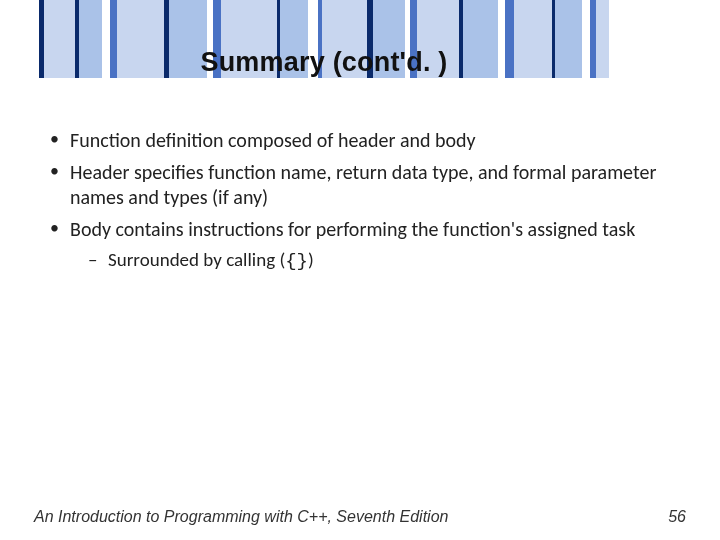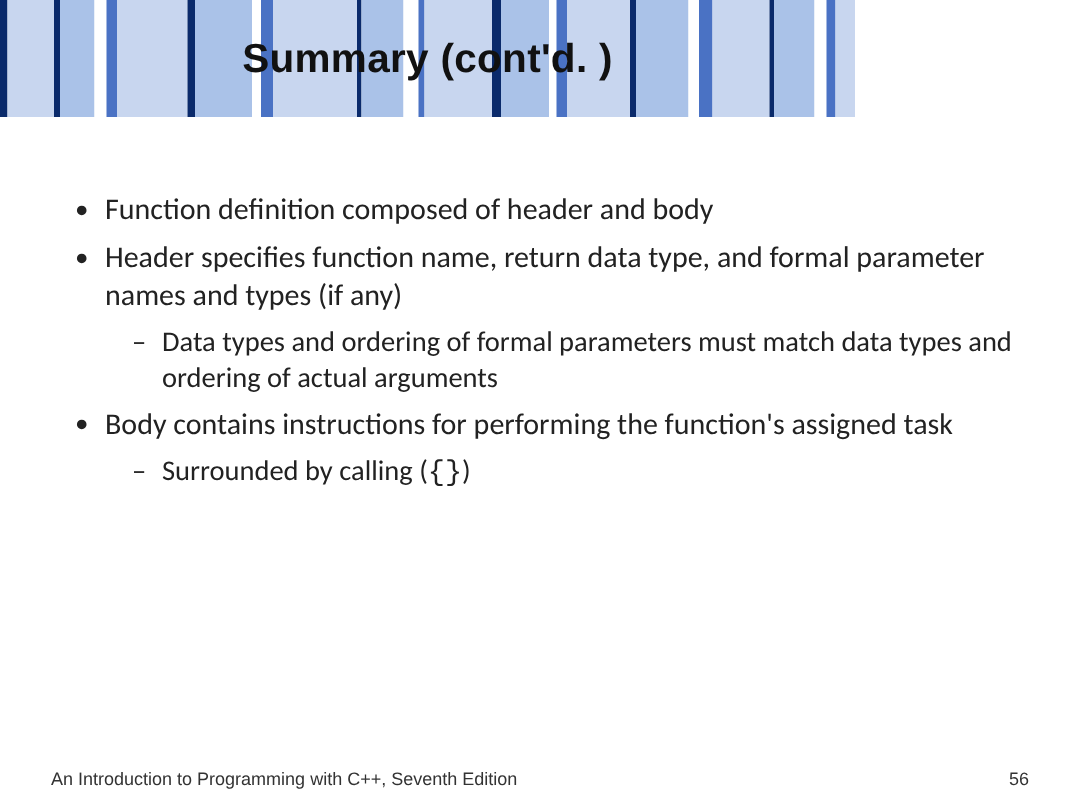--- a/index.html
+++ b/index.html
@@ -9,22 +9,23 @@
     background: #ffffff;
     font-family: "Segoe UI", Calibri, Arial, sans-serif;
     position: relative;
     overflow: hidden;
   }
   .banner {
     width: 570px;
     height: 78px;
     position: relative;
     display: flex;
-    align-items: center;
+    align-items: flex-end;
     justify-content: center;
+    margin-left: 39px;
   }
   .banner-bg {
     position: absolute;
     inset: 0;
     display: flex;
   }
   .stripe { height: 100%; }
   .title {
     position: relative;
     z-index: 2;
@@ -81,23 +82,24 @@
     font-size: 19px;
   }
   .footer {
     position: absolute;
     bottom: 14px;
     left: 34px;
     right: 34px;
     display: flex;
     justify-content: space-between;
     align-items: center;
-    font-size: 12px;
+    font-size: 16px;
     color: #333;
     font-family: Arial, sans-serif;
+    font-style: italic;
   }
   .mixed-line span { vertical-align: baseline; }
 </style>
 </head>
 <body>
 
 <div class="banner">
   <div class="banner-bg" id="banner-bg">
       <div class="stripe" style="background: rgb(10, 42, 107); width: 6px;"></div>
       <div class="stripe" style="background: rgb(200, 214, 239); width: 40px;"></div>
@@ -133,23 +135,20 @@
       <div class="stripe" style="background: rgb(200, 214, 239); width: 16px;"></div>
     </div>
   <h1 class="title">Summary (cont'd. )</h1>
 </div>
 
 <div class="content">
   <ul class="level1">
     <li><span>Function definition composed of header and body</span></li>
     <li>
       <span>Header specifies function name, return data type, and formal parameter names and types (if any)</span>
-      <ul class="level2">
-        <li><span>Data types and ordering of formal parameters must match data types and ordering of actual arguments</span></li>
-      </ul>
     </li>
     <li>
       <span>Body contains instructions for performing the function's assigned task</span>
       <ul class="level2">
         <li class="mixed-line">
           <span>Surrounded by calling (</span><span class="mono">{}</span><span>)</span>
         </li>
       </ul>
     </li>
   </ul>

